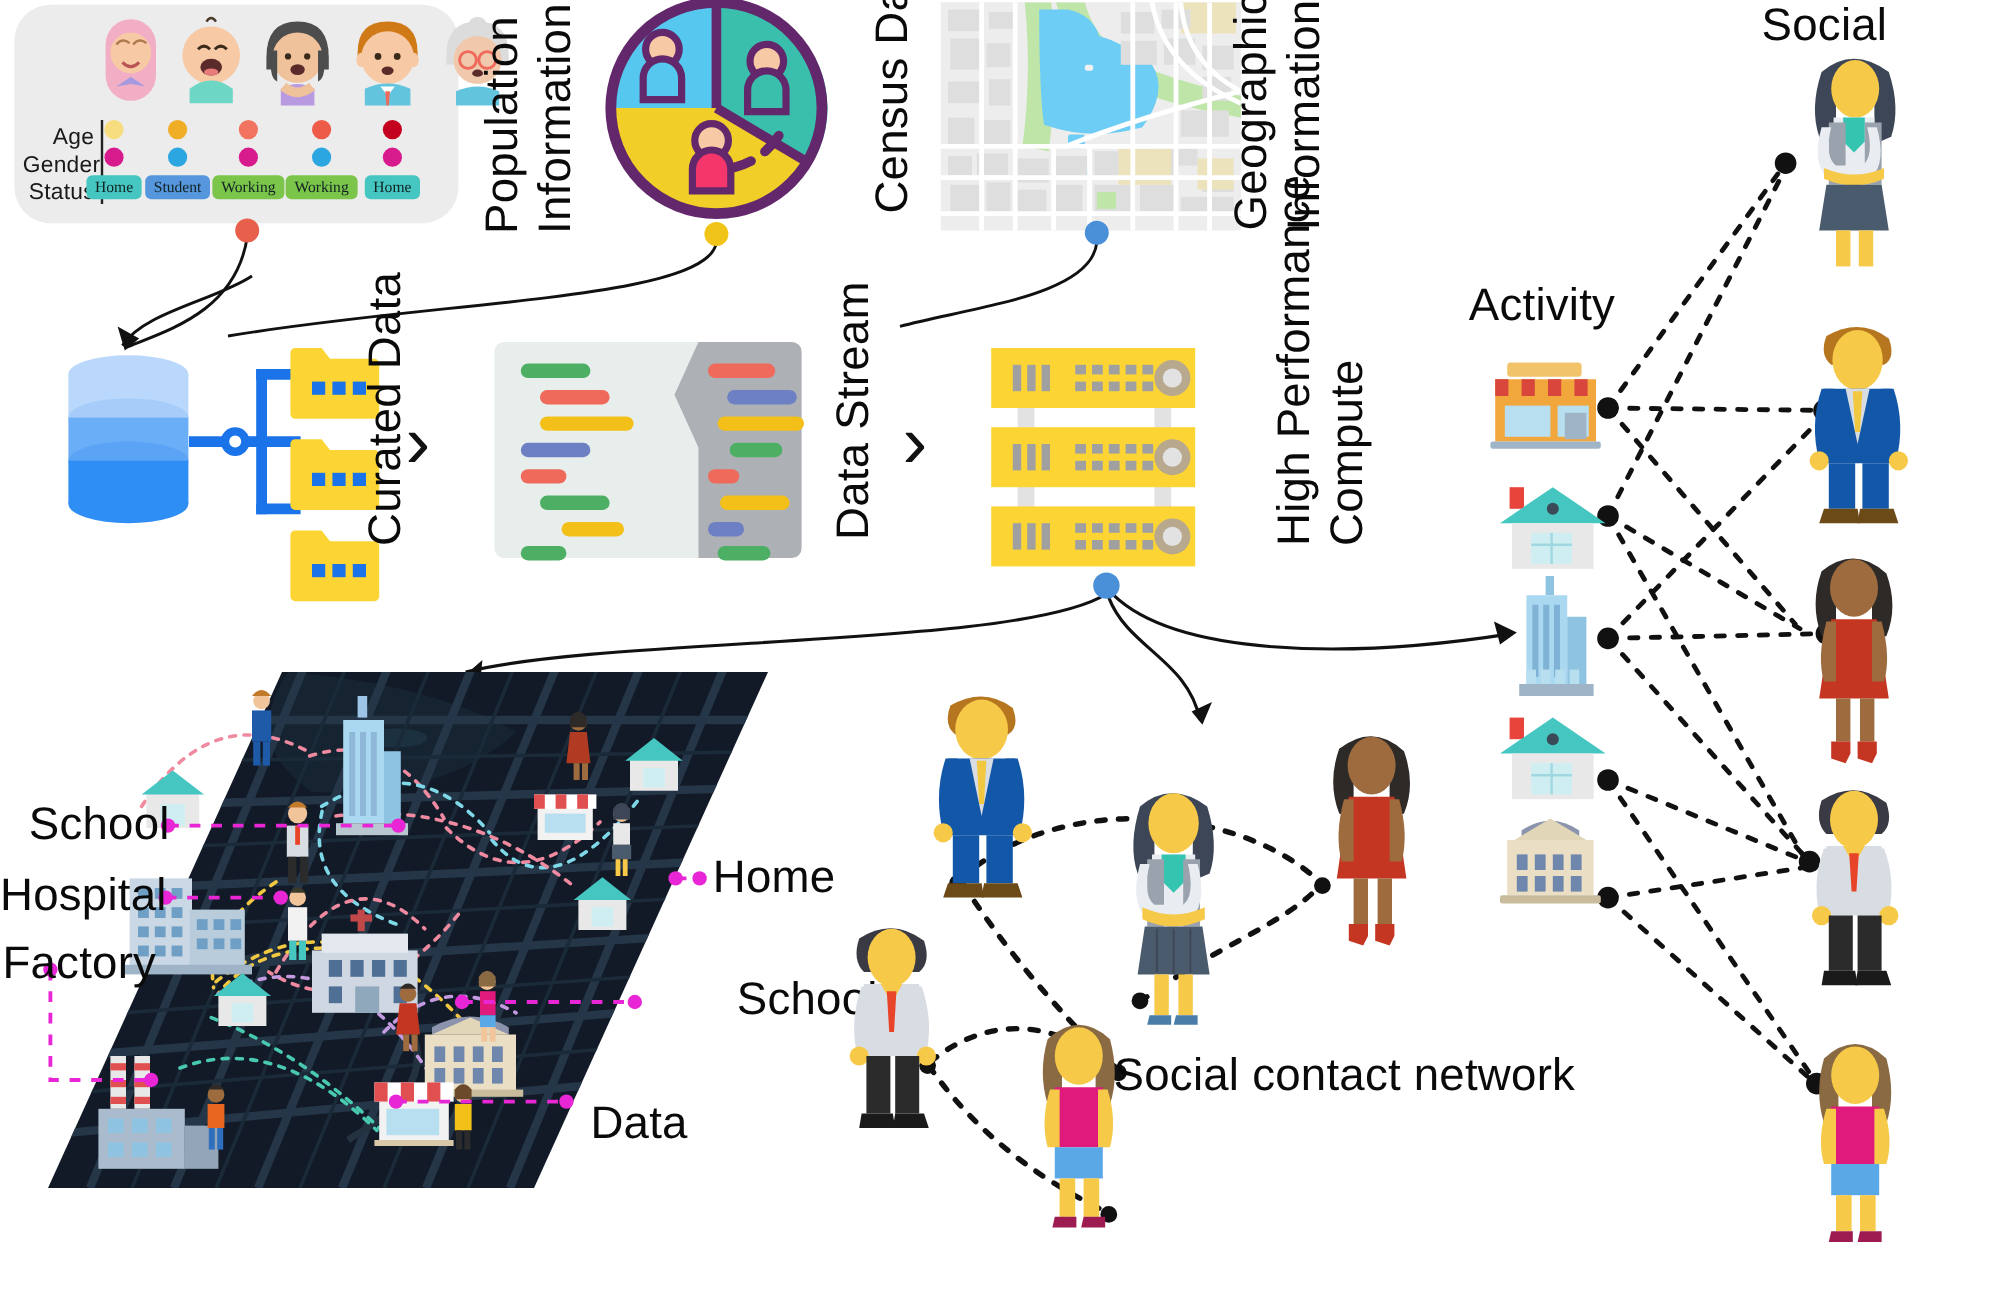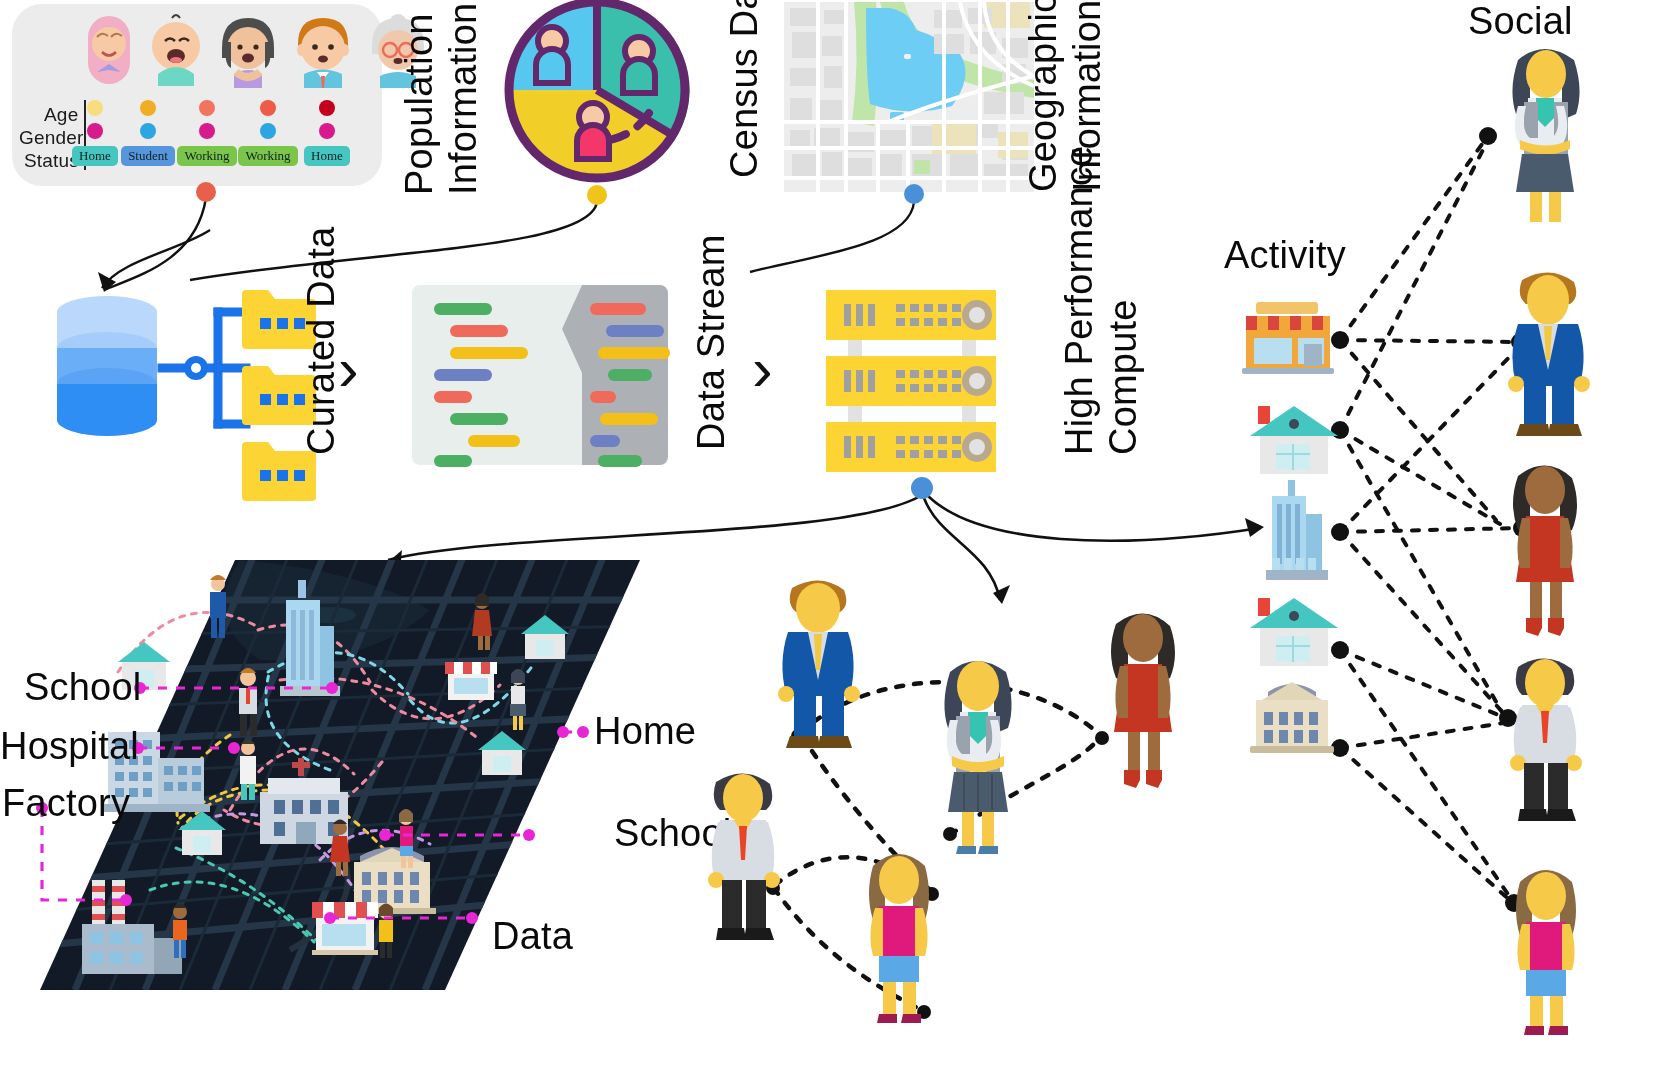--- a/index.html
+++ b/index.html
@@ -821,20 +821,21 @@
   <path d="M34 66 h40 v50 h-40z" fill="#e0197d"></path>
   <path d="M30 68 q-8 26 -2 48 h10 v-48z" fill="#f7c948"></path>
   <path d="M78 68 q8 26 2 48 h-10 v-48z" fill="#f7c948"></path>
   <path d="M34 116 h40 v26 h-40z" fill="#5aa9e6"></path>
   <rect x="38" y="142" width="13" height="32" fill="#f7c948"></rect>
       <rect x="58" y="142" width="13" height="32" fill="#f7c948"></rect>
   <path d="M34 174 h18 v9 h-20z" fill="#9e1b52"></path>
       <path d="M58 174 h18 v9 h-20z" fill="#9e1b52"></path>
 </svg>
 
+<div class="lbl lbl-big" style="left:928px;top:875px;">Social contact network</div>
 
 <div class="lbl lbl-big" style="left:1468px;top:0px;">Social</div>
 <div class="lbl lbl-big" style="left:1224px;top:234px;">Activity</div>
 
 <svg class="abs" style="left:1310px;top:100px;" width="250" height="870">
   <g stroke="#111" stroke-width="4" fill="none" stroke-dasharray="7 11" stroke-linecap="round">
 
     <path d="M30 240 L178 36"></path>
     <path d="M30 240 L210 242"></path>
     <path d="M30 240 L186 420"></path>

